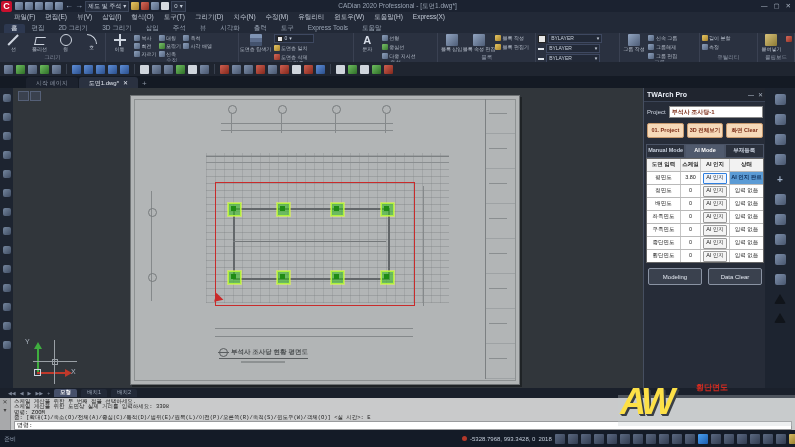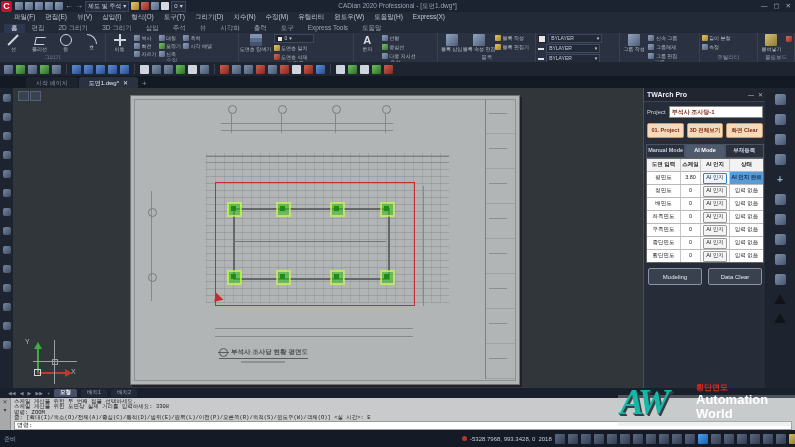--- a/index.html
+++ b/index.html
@@ -175,22 +175,22 @@
              padding:0 4px;gap:3px;font-size:6px;color:#93a0b4;}
   .reddot{width:5px;height:5px;border-radius:50%;background:#b3382a;}
   .coords{color:#c3ccd9;font-size:6px;white-space:nowrap;}
   .stico{width:10px;height:10px;border-radius:1px;background:linear-gradient(135deg,#5c6a82,#323c50);}
   .stico.blue{background:linear-gradient(135deg,#4aa0f0,#1c5eb0);}
   .stico.y{background:linear-gradient(135deg,#d8bc64,#8c7424);}
 
   
   .watermark{left:618px;top:378px;width:177px;height:50px;z-index:60;pointer-events:none;}
   .wmband{position:absolute;left:0;top:17px;width:177px;height:31px;background:rgba(200,205,210,.30);}
-  .wmlogo{position:absolute;left:2px;top:0;font-size:36px;font-weight:bold;font-style:italic;color:#14b8a6;
-          text-shadow:1px 1px 0 #3a3f46,2px 2px 0 #3a3f46;letter-spacing:-3px;line-height:48px;font-family:Liberation Serif, serif;}
+  .wmlogo{position:absolute;left:2px;top:0;font-size:36px;font-weight:bold;font-style:italic;color:#fde047;
+          text-shadow:1px 1px 0 #3a3f46,2px 2px 0 #3a3f46;letter-spacing:-3px;line-height:48px;}
   .wmtag{position:absolute;left:78px;top:6px;color:#d42b20;font-size:8px;font-weight:bold;}
   .wmname{position:absolute;left:78px;top:15px;color:#fff;font-size:13px;font-weight:bold;width:96px;line-height:14px;}
 </style>
 </head>
 <body>
 
 <div class="app">
 
   <div class="abs titlebar">
     <div class="brand">C</div>
@@ -770,16 +770,15 @@
     <span class="stico"></span>
     <span class="stico"></span>
     <span class="stico"></span>
     <span class="stico y"></span>
   </div>
 
   <div class="abs watermark">
     <div class="wmband"></div>
     <span class="wmlogo">AW</span>
     <span class="wmtag">횡단면도</span>
-    <span class="wmname">Automation World</span>
   </div>
 
 </div>
 
 </body></html>

